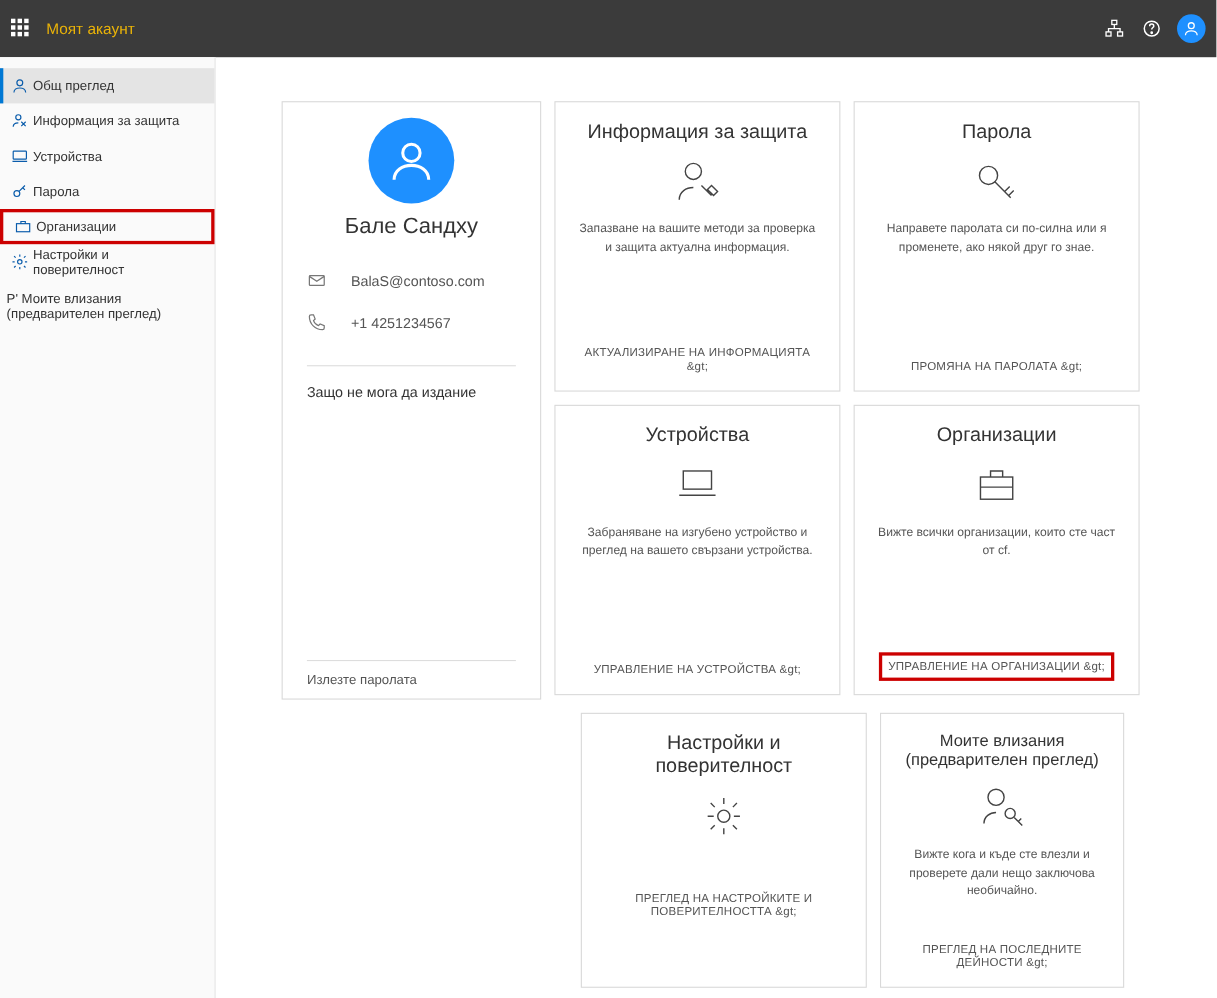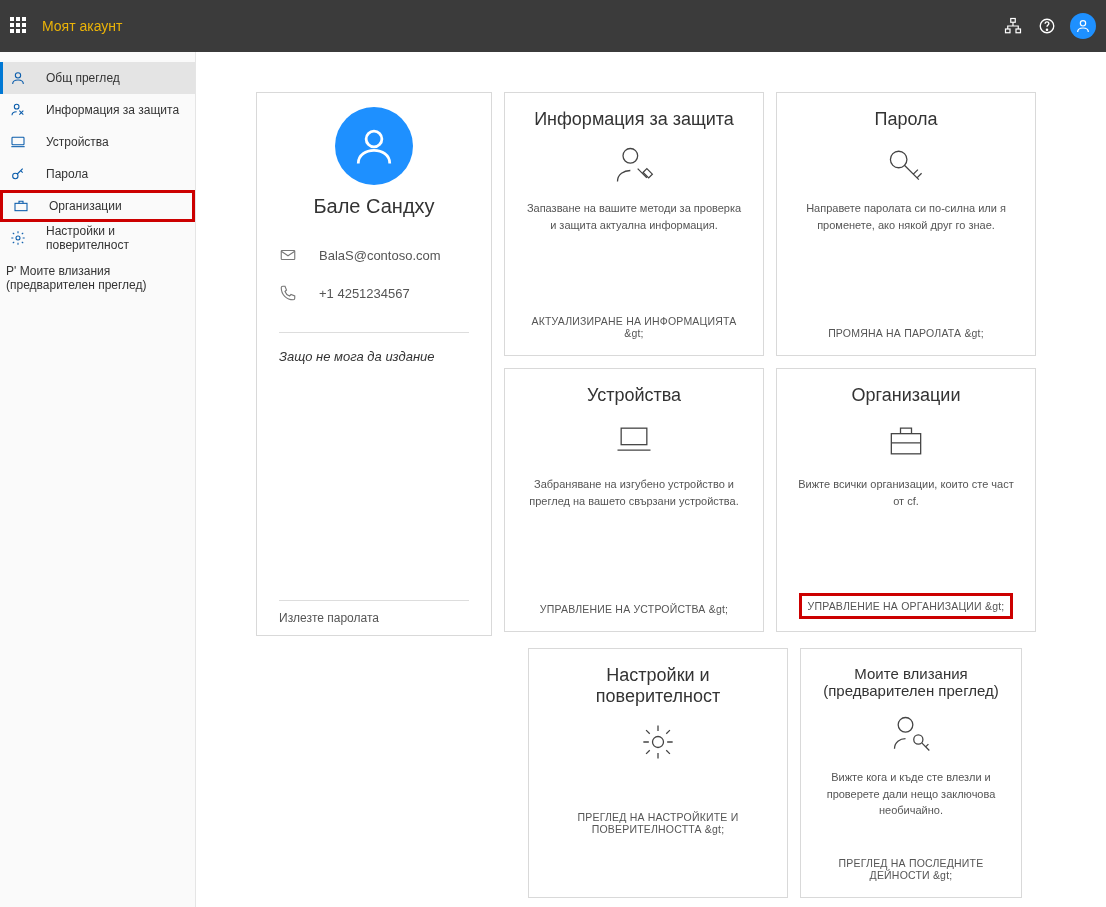--- a/index.html
+++ b/index.html
@@ -7,38 +7,38 @@
   .topbar { background: #3b3b3b; color: #eab308; height: 52px; display: flex; align-items: center; padding: 0 10px; }
   .waffle { width: 18px; height: 18px; display: grid; grid-template-columns: repeat(3,4px); grid-template-rows: repeat(3,4px); gap: 2px; margin-right: 14px; cursor: pointer;}
   .waffle span { background: #fff; width: 4px; height: 4px; }
   .topbar-title { font-size: 14px; flex: 0 0 auto; }
   .topbar-spacer { flex: 1; }
   .topbar-icon { width: 34px; height: 34px; display:flex; align-items:center; justify-content:center; cursor:pointer; color:#fff; }
   .topbar-avatar { width: 26px; height: 26px; border-radius: 50%; background:#1e90ff; display:flex; align-items:center; justify-content:center; margin-left:6px; cursor:pointer;}
   .topbar-avatar svg { width:16px; height:16px; }
   .layout { display: flex; }
   .sidebar { width: 196px; border-right: 1px solid #e5e5e5; padding-top: 10px; min-height: 860px; background:#fafafa;}
-  .nav-item { display:flex; align-items:center; height: 32px; padding: 0 10px; font-size: 12px; color:#333; cursor:pointer; gap:20px; }
+  .nav-item { display:flex; align-items:center; height: 32px; padding: 0 10px; font-size: 12px; color:#333; cursor:pointer; gap:4px; }
   .nav-item.active { background:#e4e4e4; border-left: 3px solid #0078d4; padding-left:7px;}
   .nav-item .nicon { width:16px; height:16px; flex-shrink:0; color:#0a5cab;}
   .nav-overflow { font-size: 12px; padding: 10px 6px; color:#333; }
   .highlight-box { border: 3px solid #cc0000; }
   .main { flex:1; padding: 40px 30px 30px 60px; }
   .cards { display:flex; flex-wrap:wrap; gap: 12px; align-items:flex-start;}
   .card { border: 1px solid #d9d9d9; background:#fff; padding: 16px 14px 12px; text-align:center; display:flex; flex-direction:column; align-items:center; }
   .card.profile { width: 236px; height: 544px; text-align:left; align-items:stretch; padding: 14px 22px 10px;}
   .card.tile { width: 260px; height: 264px; }
   .card.tile-wide { width: 260px; height:250px;}
   .profile-avatar { width:78px; height:78px; border-radius:50%; background:#1e90ff; display:flex; align-items:center; justify-content:center; align-self:center; margin-bottom:10px;}
   .profile-avatar svg { width:42px; height:42px; color:#fff;}
   .profile-name { font-size: 20px; text-align:center; margin-bottom:18px; }
   .profile-row { display:flex; align-items:center; gap:22px; font-size:13px; color:#555; margin: 10px 0;}
   .profile-row .picon { width:18px; height:18px; color:#777;}
   .profile-divider { border-top:1px solid #ddd; margin: 20px 0 12px;}
-  .profile-question { font-size:13px; color:#333; margin-top:4px;font-style:italic;}
+  .profile-question { font-size:13px; color:#333; margin-top:4px;}
   .profile-spacer { flex:1;}
   .profile-signout { border-top:1px solid #ddd; padding-top:10px; font-size:12px; color:#555; cursor:pointer;}
   .tile-title { font-size:18px; margin-bottom:10px; }
   .tile-icon { height:50px; display:flex; align-items:center; justify-content:center; margin-bottom:10px;}
   .tile-icon svg { width:44px; height:44px; stroke:#444; fill:none; stroke-width:1.4;}
   .tile-desc { font-size:11px; color:#555; line-height:1.5; margin-bottom:auto; padding: 0 4px;}
   .tile-action { font-size:10.5px; color:#555; letter-spacing:0.2px; margin-top:30px; cursor:pointer; padding:4px 6px;}
   .col { display:flex; flex-direction:column; gap:12px;}
 </style>
 </head>

